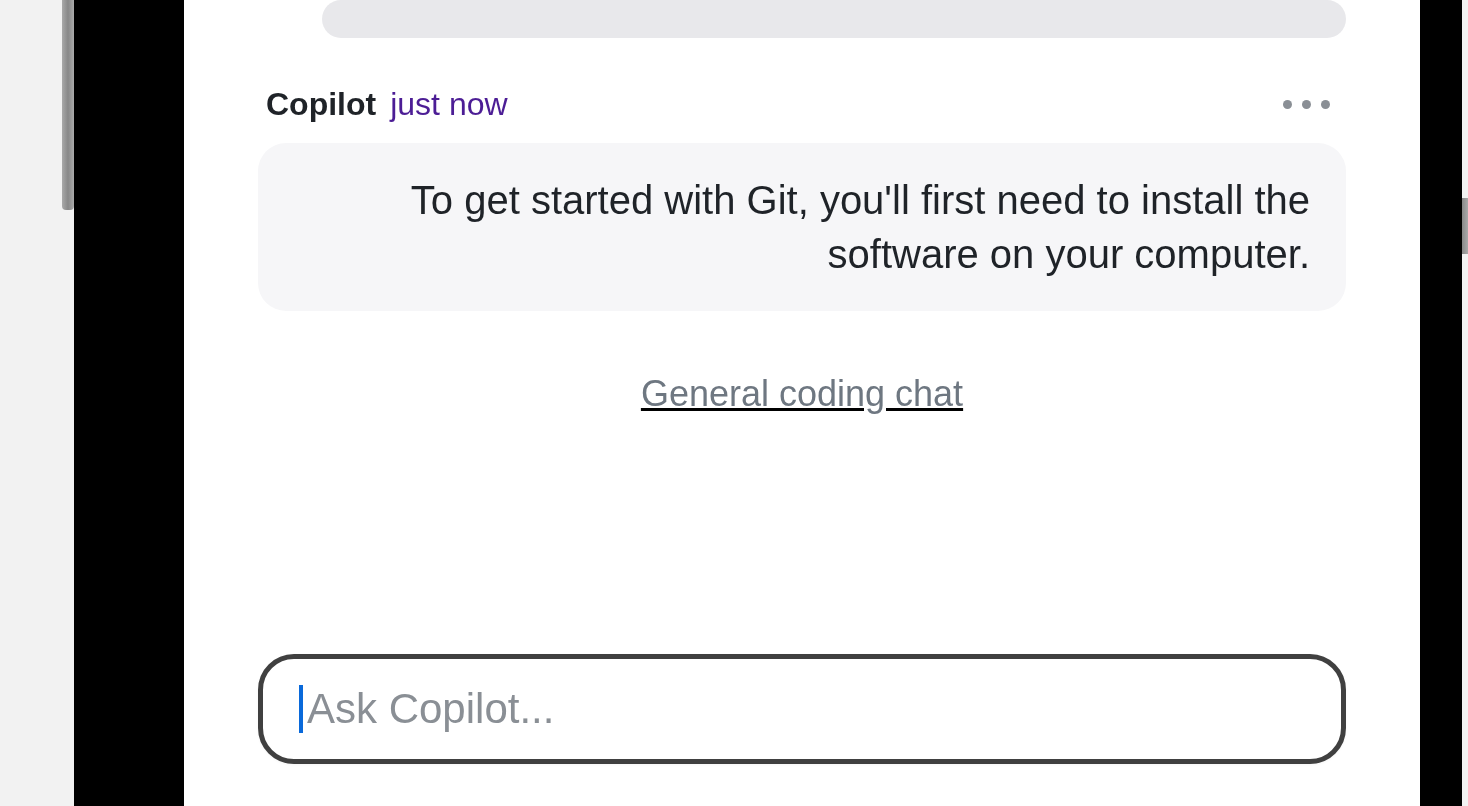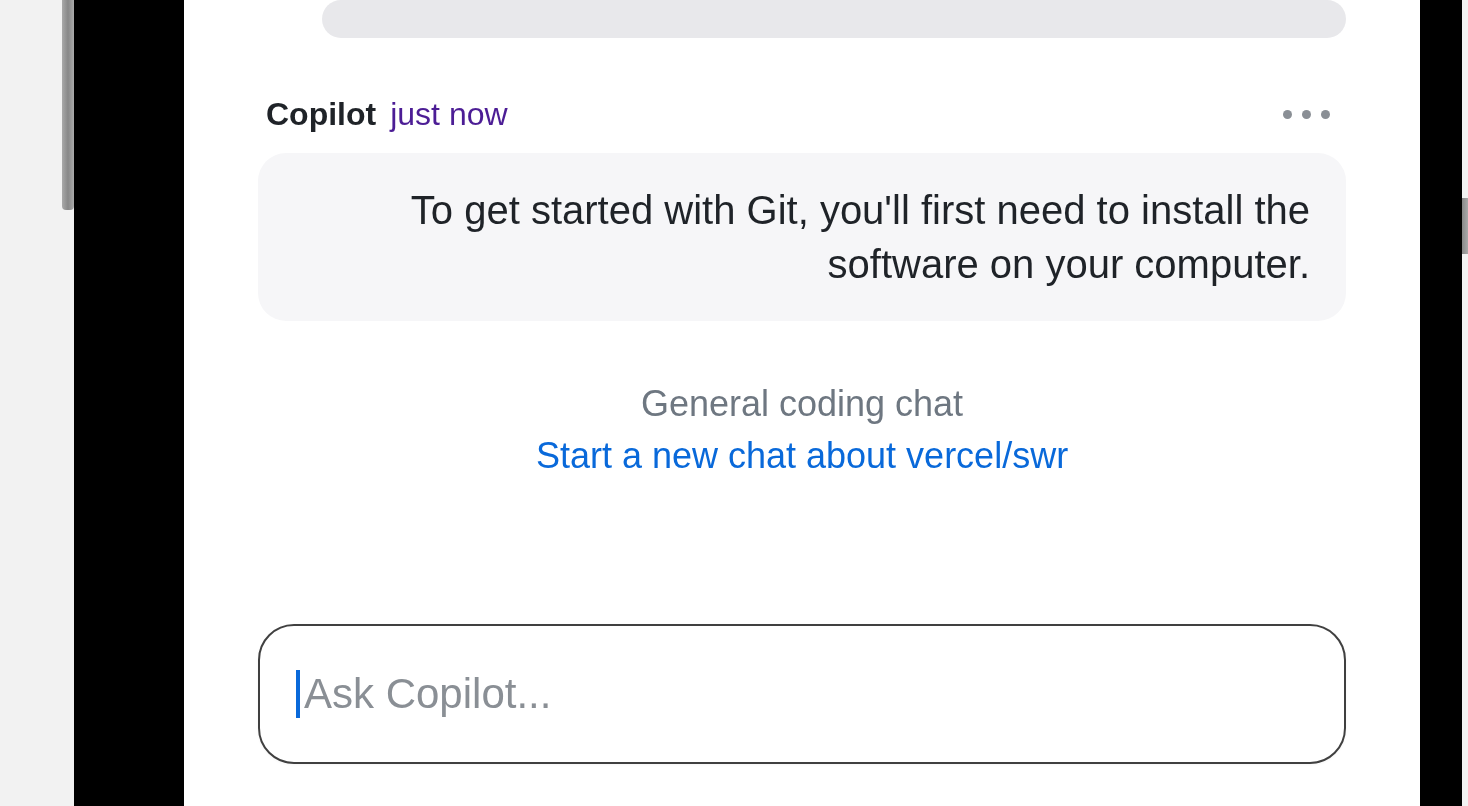--- a/index.html
+++ b/index.html
@@ -90,21 +90,20 @@
       height: 38px;
       overflow: hidden;
     }
     
     .message-header {
       display: flex;
       align-items: center;
       justify-content: space-between;
       margin-bottom: 20px;
       padding: 0 8px;
-      margin-top: 10px;
     }
     
     .message-header-left {
       display: flex;
       align-items: baseline;
       gap: 14px;
     }
     
     .sender-name {
       font-size: 32px;
@@ -141,20 +140,21 @@
     .message-text {
       font-size: 40px;
       line-height: 1.35;
       color: #1f2328;
       font-weight: 400;
     }
     
     .chat-footer-info {
       text-align: center;
       margin-top: 62px;
+      text-decoration: underline;
     }
     
     .chat-type-label {
       font-size: 36px;
       color: #6e7781;
       margin-bottom: 10px;
     }
     
     .new-chat-link {
       font-size: 36px;
@@ -164,23 +164,23 @@
     }
     
     .input-area {
       margin-top: auto;
       padding-bottom: 42px;
       padding-top: 100px;
     }
     
     .input-box {
       background: #fff;
-      border: 2px solid #404040;
+      border: 5px solid #404040;
       border-radius: 36px;
-      padding: 44px 36px;
+      padding: 26px 36px;
       display: flex;
       align-items: center;
       box-shadow: 0 1px 3px rgba(0,0,0,0.04);
     }
     
     .input-cursor {
       width: 4px;
       height: 48px;
       background: #0969da;
       margin-right: 4px;
@@ -216,21 +216,20 @@
           <span class="more-dot"></span>
         </div>
       </div>
 
       <div class="message-bubble">
         <div class="message-text">To get started with Git, you'll first need to install the software on your computer.</div>
       </div>
 
       <div class="chat-footer-info">
         <div class="chat-type-label">General coding chat</div>
-        <div class="new-chat-link">Start a new chat about vercel/swr</div>
       </div>
 
       <div class="input-area">
         <div class="input-box">
           <div class="input-cursor"></div>
           <span class="input-placeholder">Ask Copilot...</span>
         </div>
       </div>
 
     </div>

